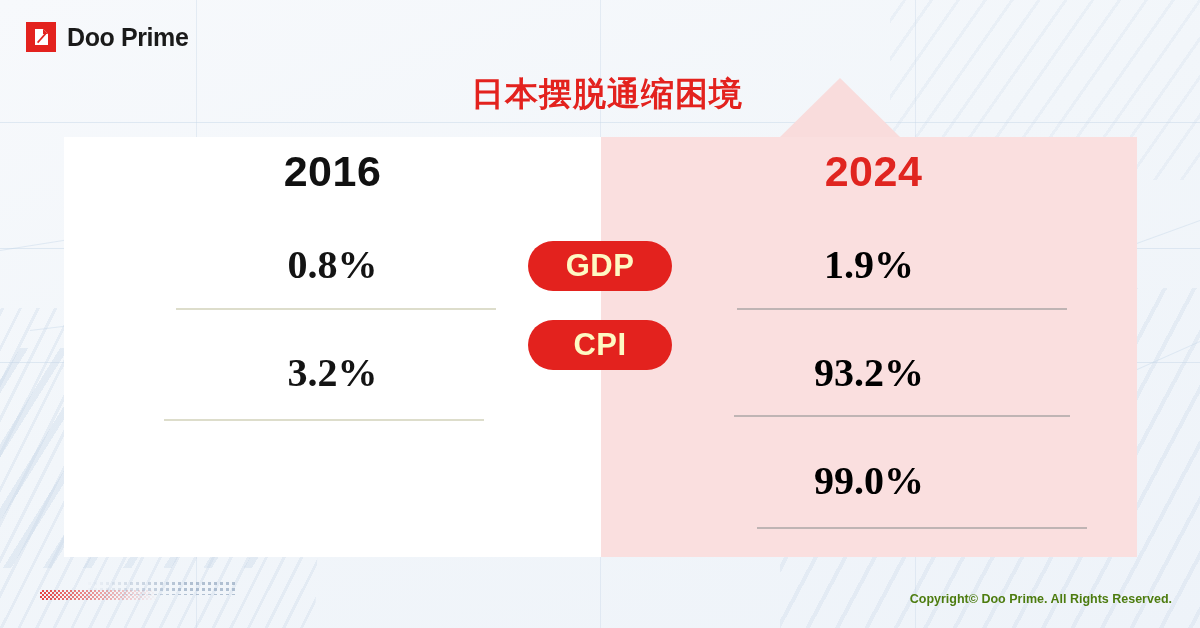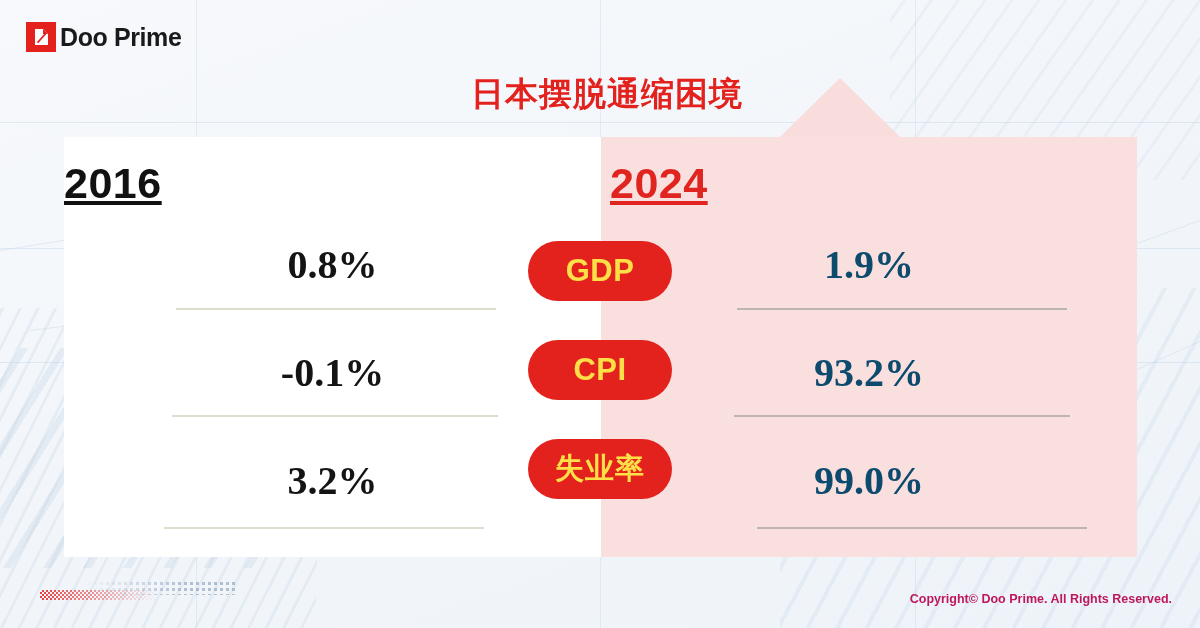--- a/index.html
+++ b/index.html
@@ -68,21 +68,21 @@
     width:0; height:0;
     border-left:61px solid transparent;
     border-right:61px solid transparent;
     border-bottom:60px solid #f9dcdc;
   }
 
   
   #header { position:absolute; z-index:5; left:0; top:0; width:100%; height:80px; }
   .logo-wrap {
     position:absolute; left:26px; top:22px;
-    display:flex; align-items:center; gap:4px;
+    display:flex; align-items:center; gap:11px;
   }
   .logo-mark {
     width:30px; height:30px; background:#e3221e; position:relative; flex:none;
   }
   .logo-mark svg { position:absolute; left:0; top:0; }
   .logo-text {
     font-size:25px; font-weight:700; color:#1a1a1a; letter-spacing:-.4px;
     white-space:nowrap;
   }
 
@@ -98,69 +98,69 @@
   
   #panel {
     position:absolute; z-index:3;
     left:64px; top:137px; width:1073px; height:420px;
     display:flex;
   }
   .panel-left  { width:537px; background:#ffffff; position:relative; }
   .panel-right { width:536px; background:#fadfdf; position:relative; }
 
   .year-label {
-    position:absolute; top:22px; width:100%; 
-    font-size:43px; font-weight:700; letter-spacing:.5px;text-decoration:underline;
+    position:absolute; top:10px; width:100%; text-align:center;
+    font-size:43px; font-weight:700; letter-spacing:.5px;
   }
   .year-left  { color:#111111; }
   .year-right { color:#e02520;padding-left:9px; }
 
   .rows { position:absolute; left:0; top:96px; width:100%; }
   .metric-row {
     height:108px; position:relative;
   }
   .metric-value {
     position:absolute; top:0; width:100%; text-align:center;
     font-size:40px; font-weight:700; line-height:64px;font-family:Liberation Serif, serif;
   }
   .val-left  { color:#141414; }
-  .val-right { color:#0c4a6e; }
+  .val-right { color:#000000; }
 
   .divider { position:absolute; height:2px; }
   .div-left  { background:#ddddcb; }
   .div-right { background:#bfb4b4; }
 
   
   .r1 .div-left  { left:112px; width:320px; top:75px; }
   .r2 .div-left  { left:108px; width:326px; top:74px; }
   .r3 .div-left  { left:100px; width:320px; top:78px; }
   .r1 .div-right { left:136px; width:330px; top:75px; }
   .r2 .div-right { left:133px; width:336px; top:74px; }
   .r3 .div-right { left:156px; width:330px; top:78px; }
 
   
   #pills { position:absolute; z-index:7; left:528px; top:241px; width:144px; }
   .pill {
-    width:144px; height:60px; background:#e3221e;
+    width:144px; height:50px; background:#e3221e;
     border-radius:34px;
     display:flex; align-items:center; justify-content:center;
-    color:#fde047; font-weight:700; font-size:31px;
+    color:#fef9c3; font-weight:700; font-size:31px;
     letter-spacing:.5px;
-    margin-bottom:39px;
+    margin-bottom:29px;
   }
   .pill.cjk {
     font-family:"DejaVu Sans","Liberation Sans",sans-serif;
     font-size:29px; letter-spacing:1px;
   }
 
   
   #footer-bar { position:absolute; z-index:6; left:0; bottom:0; width:100%; height:62px; }
   .copyright {
     position:absolute; right:28px; bottom:22px;
-    font-size:12.5px; font-weight:700; color:#be185d;
+    font-size:12.5px; font-weight:700; color:#4d7c0f;
     white-space:nowrap;
     margin-left:36px;
   }
   .deco-dots { position:absolute; left:28px; bottom:18px; }
 </style>
 </head>
 <body>
 
 <div id="bg-layer">
   <div class="bg-base"></div>
@@ -200,24 +200,20 @@
 
 <div id="panel">
 
   <div class="panel-left">
     <div class="year-label year-left">2016</div>
     <div class="rows">
       <div class="metric-row r1">
         <div class="metric-value val-left">0.8%</div>
         <div class="divider div-left"></div>
       </div>
-      <div class="metric-row r2">
-        <div class="metric-value val-left">-0.1%</div>
-        <div class="divider div-left"></div>
-      </div>
       <div class="metric-row r3">
         <div class="metric-value val-left">3.2%</div>
         <div class="divider div-left"></div>
       </div>
     </div>
   </div>
 
   <div class="panel-right">
     <div class="year-label year-right">2024</div>
     <div class="rows">
@@ -233,21 +229,20 @@
         <div class="metric-value val-right">99.0%</div>
         <div class="divider div-right"></div>
       </div>
     </div>
   </div>
 </div>
 
 <div id="pills">
   <div class="pill">GDP</div>
   <div class="pill">CPI</div>
-  <div class="pill cjk">失业率</div>
 </div>
 
 <div id="footer-bar">
   <span class="deco-dots">
     <svg width="210" height="30" viewBox="0 0 210 30" aria-hidden="true">
       <defs>
         <pattern id="pr" width="4" height="4" patternUnits="userSpaceOnUse">
           <rect width="2" height="2" fill="#e3221e"></rect>
           <rect x="2" y="2" width="2" height="2" fill="#e3221e"></rect>
         </pattern>

